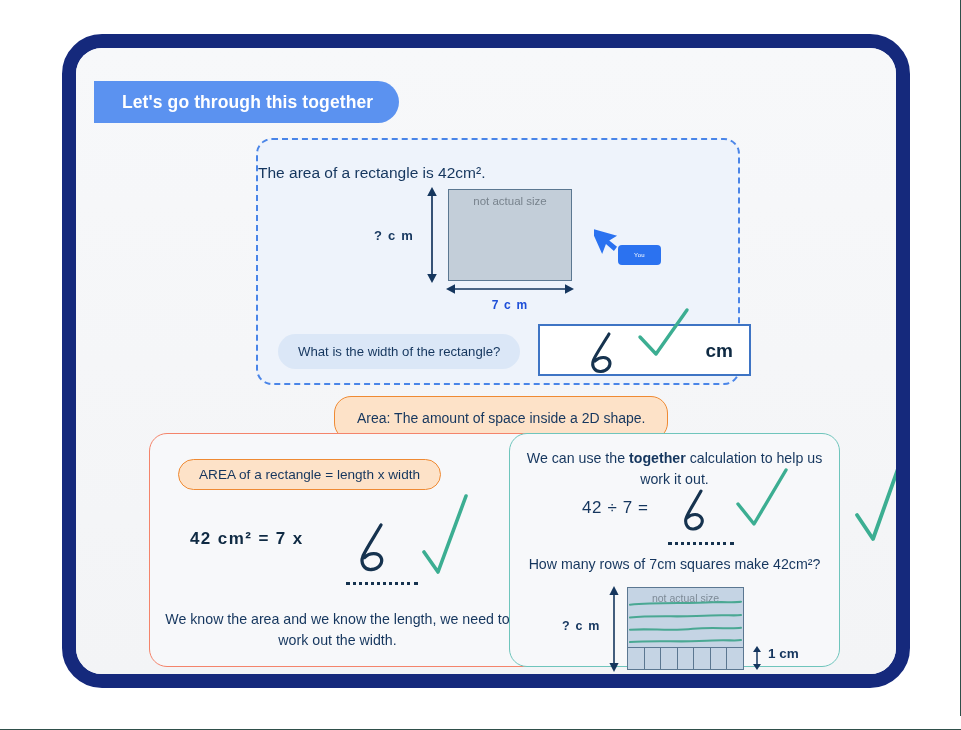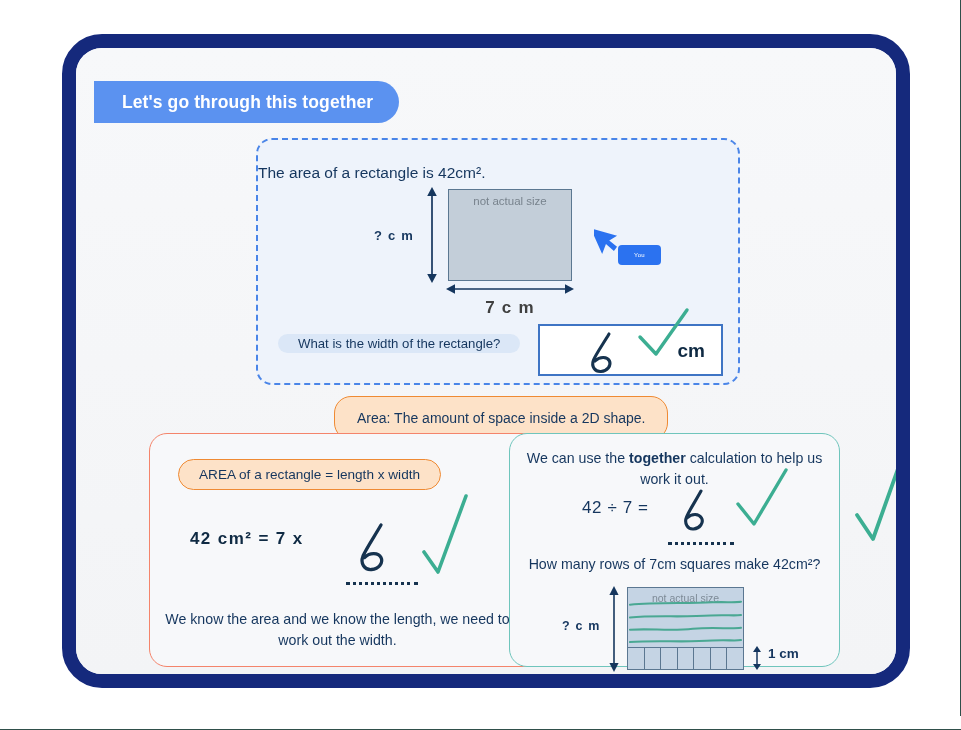--- a/index.html
+++ b/index.html
@@ -118,23 +118,23 @@
     font-weight: bold;
     color: #15365e;
     letter-spacing: 1.2px;
   }
   .dim-h-label {
     position: absolute;
     left: 190px;
     top: 158px;
     width: 124px;
     text-align: center;
-    font-size: 17px;
-    font-weight: bold;
-    color: #404040;
+    font-size: 12px;
+    font-weight: bold;
+    color: #1d4ed8;
     letter-spacing: 1.2px;
   }
   .arrow-v {
     position: absolute;
     left: 167px;
     top: 47px;
   }
   .arrow-h {
     position: absolute;
     left: 188px;
@@ -160,31 +160,31 @@
   }
 
   
   .question-pill {
     position: absolute;
     left: 20px;
     top: 194px;
     background: #dbe7f7;
     color: #15365e;
     border-radius: 19px;
-    padding: 2px 20px;
+    padding: 10px 20px;
     font-size: 13.2px;
     white-space: nowrap;
   }
 
   
   .answer-box {
     position: absolute;
     left: 280px;
     top: 184px;
-    width: 185px;
+    width: 213px;
     height: 52px;
     background: #ffffff;
     border: 2px solid #3e74c4;
     box-sizing: border-box;
   }
   .answer-digit {
     position: absolute;
     left: 42px;
     top: 2px;
   }

